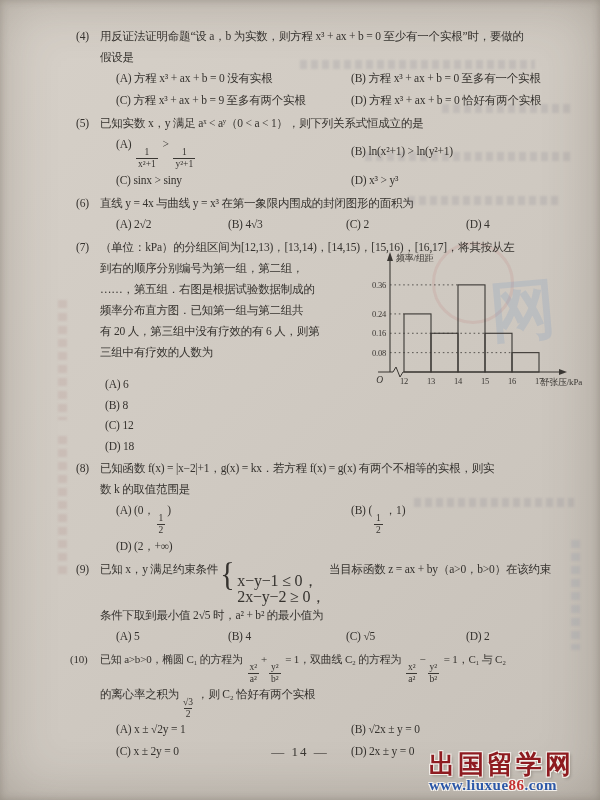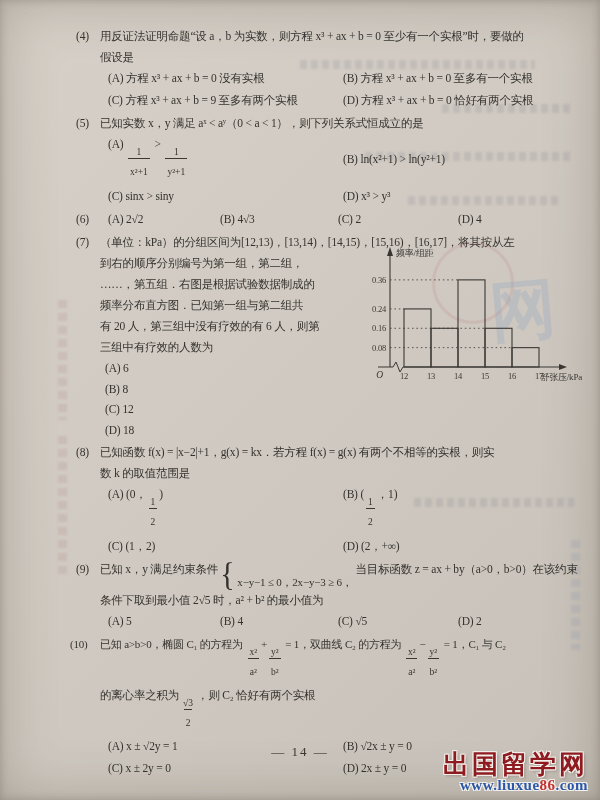--- a/index.html
+++ b/index.html
@@ -8,43 +8,43 @@
        color:#35322e;background:#c6c0b8;}
   .paper{position:relative;width:600px;height:800px;overflow:hidden;
          background:linear-gradient(135deg,#d6d0c8 0%,#d0cac2 45%,#c7c1b9 100%);
          box-shadow:inset 0 0 55px rgba(75,63,50,.28), inset 0 0 8px rgba(60,50,40,.25);}
   .content{position:relative;padding:26px 18px 0 100px;font-size:11.5px;line-height:21px;letter-spacing:-.2px;}
   .q{margin-bottom:2px;}
   .line{white-space:nowrap;}
   .first{position:relative;}
   .qnum{position:absolute;left:-24px;top:0;}
   .wq .qnum{left:-30px;}
-  .opts{display:grid;margin-left:8px;row-gap:1px;}
+  .opts{display:grid;margin-left:16px;row-gap:1px;}
   .grid2a{grid-template-columns:235px 1fr;}
   .grid4{grid-template-columns:112px 118px 120px 1fr;}
-  .optcol{margin-left:5px;}
+  .optcol{margin-left:5px;margin-top:11px;}
   .optcol span{display:block;line-height:20.5px;}
   .frac{display:inline-flex;flex-direction:column;align-items:center;
         vertical-align:-7px;font-size:9.5px;line-height:10.5px;letter-spacing:0;margin:0 2px;}
-  .frac .bot{border-top:1px solid #3a3733;padding:8px 2px;}
+  .frac .bot{border-top:1px solid #3a3733;padding:0 2px;}
   .frac .top{padding:0 2px;}
   .fracrow{align-items:center;}
-  .sys{display:inline-flex;flex-direction:row;vertical-align:-13px;
-       line-height:16px;font-size:11px;margin:0 3px;}
+  .sys{display:inline-flex;flex-direction:column;vertical-align:-13px;
+       line-height:16px;font-size:16px;margin:0 3px;}
   .brace{display:inline-block;font-size:30px;font-weight:400;vertical-align:-11px;
          transform:scaleY(1.1);margin-left:2px;}
   .q7row{display:flex;}
   .q7left{width:256px;flex:0 0 auto;}
   .chartbox{flex:1;margin-top:-12px;}
   .tight{font-size:11px;}
   svg text{font-family:"Liberation Serif","DejaVu Serif",serif;}
   
   .pagenum{position:absolute;left:0;right:0;top:744px;text-align:center;
            font-size:13px;letter-spacing:2px;color:#3a3733;}
-  .logo{position:absolute;right:12px;bottom:6px;text-align:right;line-height:1.05;}
+  .logo{position:absolute;right:26px;bottom:6px;text-align:left;line-height:1.05;}
   .logo-cn{font-size:26px;font-weight:bold;color:#8e1b20;letter-spacing:3px;
            text-shadow:-1px -1px 0 #f4f1ec,1px -1px 0 #f4f1ec,-1px 1px 0 #f4f1ec,1px 1px 0 #f4f1ec,2px 2px 3px rgba(40,30,20,.25);}
   .logo-url{font-size:15px;font-weight:bold;color:#2b57a7;letter-spacing:.5px;
            text-shadow:-1px -1px 0 #f4f1ec,1px -1px 0 #f4f1ec,-1px 1px 0 #f4f1ec,1px 1px 0 #f4f1ec;}
   .logo-url .num{color:#c43131;}
   
   .wm-net{position:absolute;top:266px;right:44px;font-size:66px;font-weight:bold;
           color:rgba(115,150,195,.20);transform:rotate(-5deg);pointer-events:none;}
   .wm-ring{position:absolute;top:242px;right:86px;width:76px;height:76px;border-radius:50%;
            border:3px solid rgba(185,90,90,.13);pointer-events:none;}
@@ -103,21 +103,21 @@
             </span>
         </span>
         <span class="opt">(B) ln(x²+1) &gt; ln(y²+1)</span>
         <span class="opt">(C) sinx &gt; siny</span>
         <span class="opt">(D) x³ &gt; y³</span>
       </div>
     </section>
 
     <section class="q">
       <div class="line first">
-        <span class="qnum">(6)</span>
+        <span class="qnum">(6)</span><span>直线 y = 4x 与曲线 y = x³ 在第一象限内围成的封闭图形的面积为</span>
       </div>
       <div class="opts grid4">
         <span class="opt">(A) 2√2</span>
         <span class="opt">(B) 4√3</span>
         <span class="opt">(C) 2</span>
         <span class="opt">(D) 4</span>
       </div>
     </section>
 
     <section class="q">
@@ -185,30 +185,29 @@
               <span class="bot">2</span>
             </span><span>)</span>
         </span>
         <span class="opt">
           <span>(B)</span>
           <span>(</span><span class="frac">
               <span class="top">1</span>
               <span class="bot">2</span>
             </span><span>，1)</span>
         </span>
-        <span class="opt">(C) (1，2)</span>
         <span class="opt">(D) (2，+∞)</span>
       </div>
     </section>
 
     <section class="q">
       <div class="line first">
         <span class="qnum">(9)</span><span>已知 x，y 满足约束条件</span><span class="brace">{</span><span class="sys">
             <span>x−y−1 ≤ 0，</span>
-            <span>2x−y−3 ≥ 6，</span>
+            <span>2x−y−2 ≥ 0，</span>
           </span><span>当目标函数 z = ax + by（a&gt;0，b&gt;0）在该约束</span>
       </div>
       <div class="line">条件下取到最小值 2√5 时，a² + b² 的最小值为</div>
       <div class="opts grid4">
         <span class="opt">(A) 5</span>
         <span class="opt">(B) 4</span>
         <span class="opt">(C) √5</span>
         <span class="opt">(D) 2</span>
       </div>
     </section>

